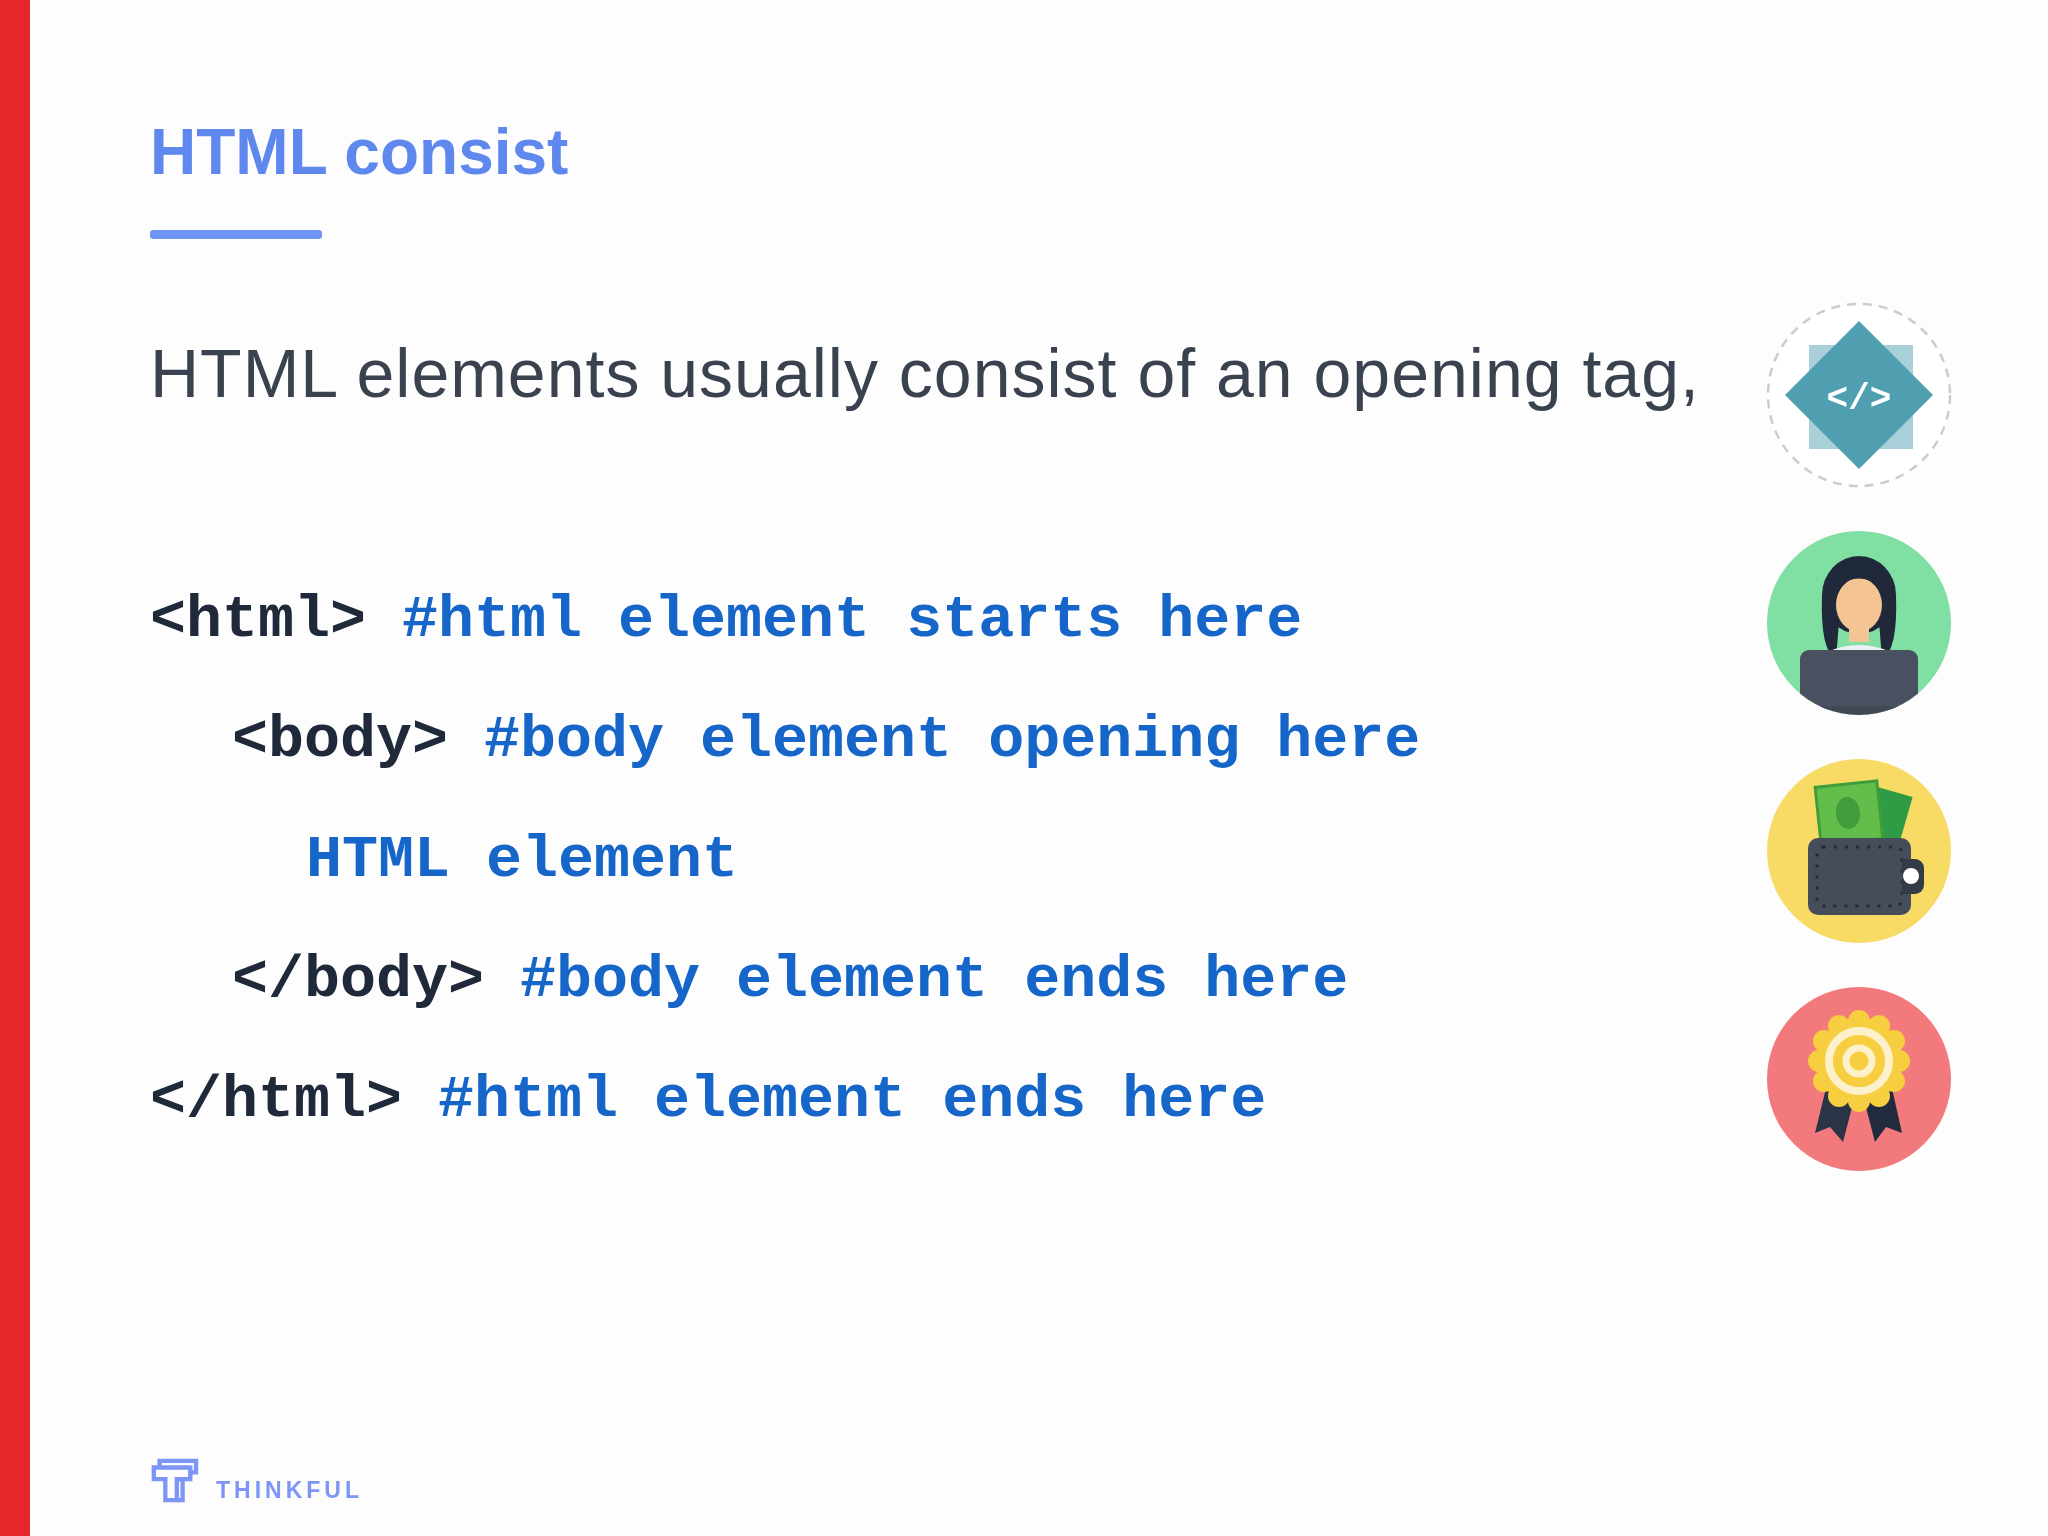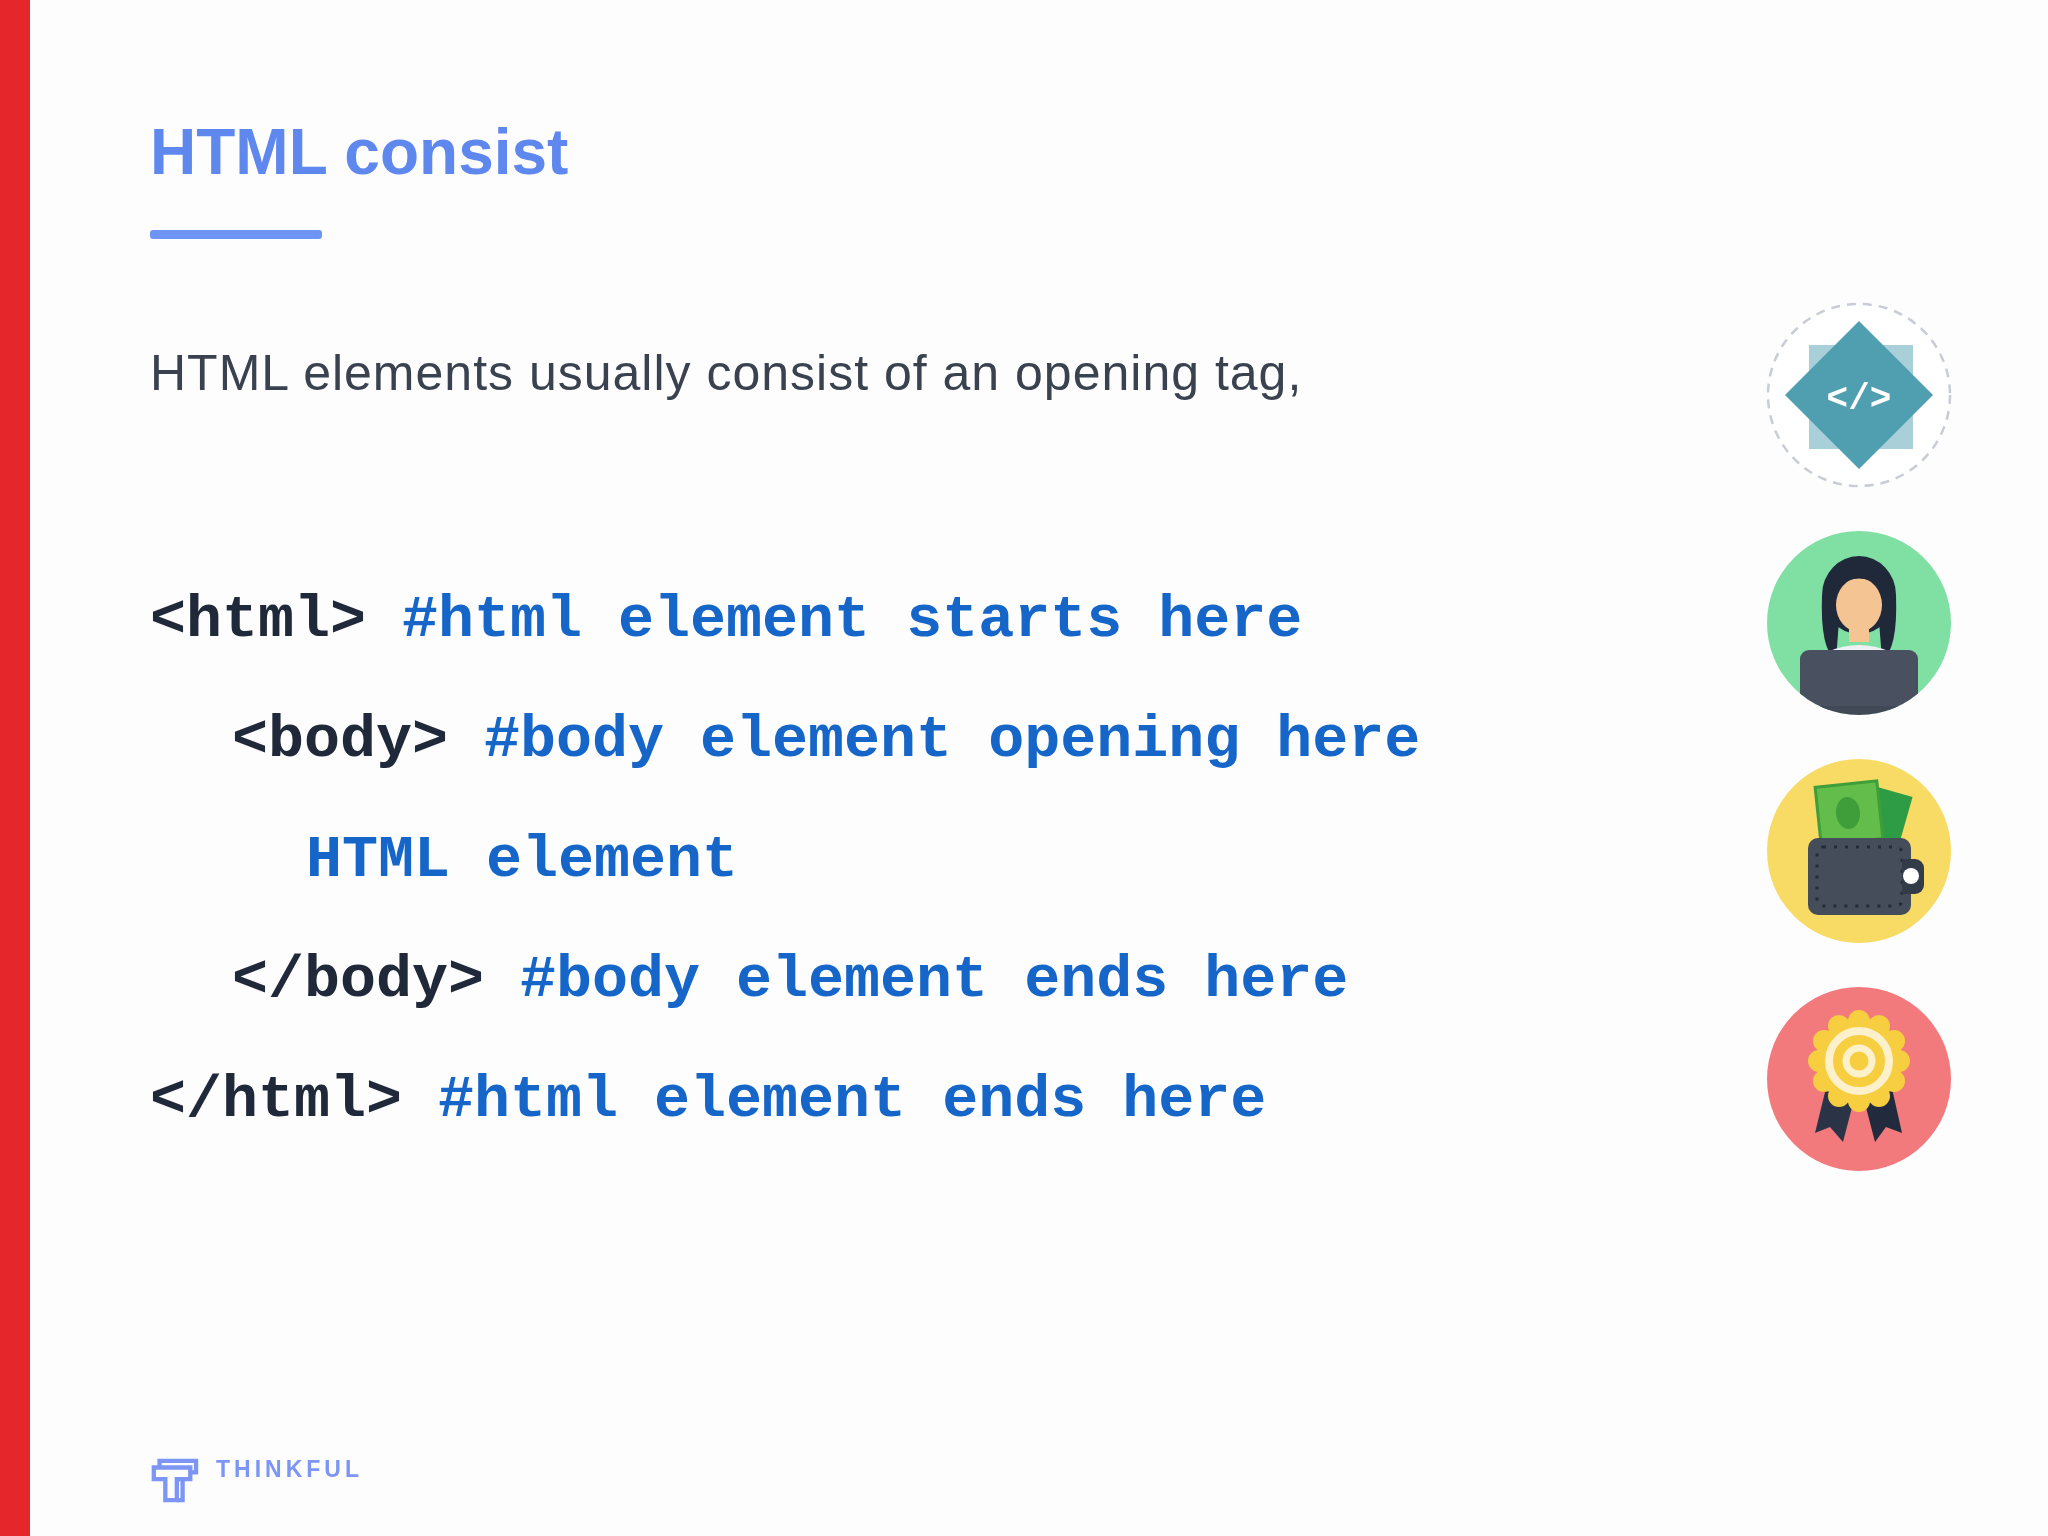--- a/index.html
+++ b/index.html
@@ -9,38 +9,38 @@
     font-family:"Liberation Sans", sans-serif;
   }
   .accent-bar { position:absolute; left:0; top:0; width:30px; height:1536px; background:#e5262a; }
   .title {
     position:absolute; left:150px; top:118px;
     font-size:64px; line-height:68px; font-weight:bold; color:#5f88ef; letter-spacing:0px;
   }
   .title-underline { position:absolute; left:150px; top:230px; width:172px; height:9px; background:#6e95f4; border-radius:3px; }
   .paragraph {
     position:absolute; left:150px; top:342px;
-    font-size:50px; line-height:62px; color:#3a4250; letter-spacing:1px;
+    font-size:68px; line-height:62px; color:#3a4250; letter-spacing:1px;
   }
   .code {
     position:absolute; left:150px; top:590px;
     font-family:"Liberation Mono","DejaVu Sans Mono",monospace;
     font-size:60px; font-weight:600; color:#20293a;
   }
   .code-line { line-height:60px; margin-bottom:60px; white-space:nowrap; }
   .code-line.nogap { margin-bottom:0; }
   .ind1 { padding-left:82px; }
   .ind2 { padding-left:190px; }
   .wrapline { padding-left:156px; }
   .comment { color:#1566c8; margin-left:36px;text-align:center; }
   .wrapline .comment { margin-left:0; }
   .icon-col { position:absolute; left:1764px; top:300px; width:190px; }
   .icon-wrap { width:190px; height:190px; margin-bottom:38px; }
   .icon-wrap svg { width:190px; height:190px; display:block; }
-  .brand { position:absolute; left:146px; top:1456px; display:flex; align-items:flex-start; }
+  .brand { position:absolute; left:146px; top:1456px; display:flex; align-items:flex-end; }
   .brand svg { width:54px; height:48px; display:block; }
   .brand-text {
     margin-left:16px; font-size:23px; font-weight:bold; letter-spacing:4px; color:#7d96f5;
   }
 </style>
 </head>
 <body>
 
 <div class="accent-bar"></div>
 

